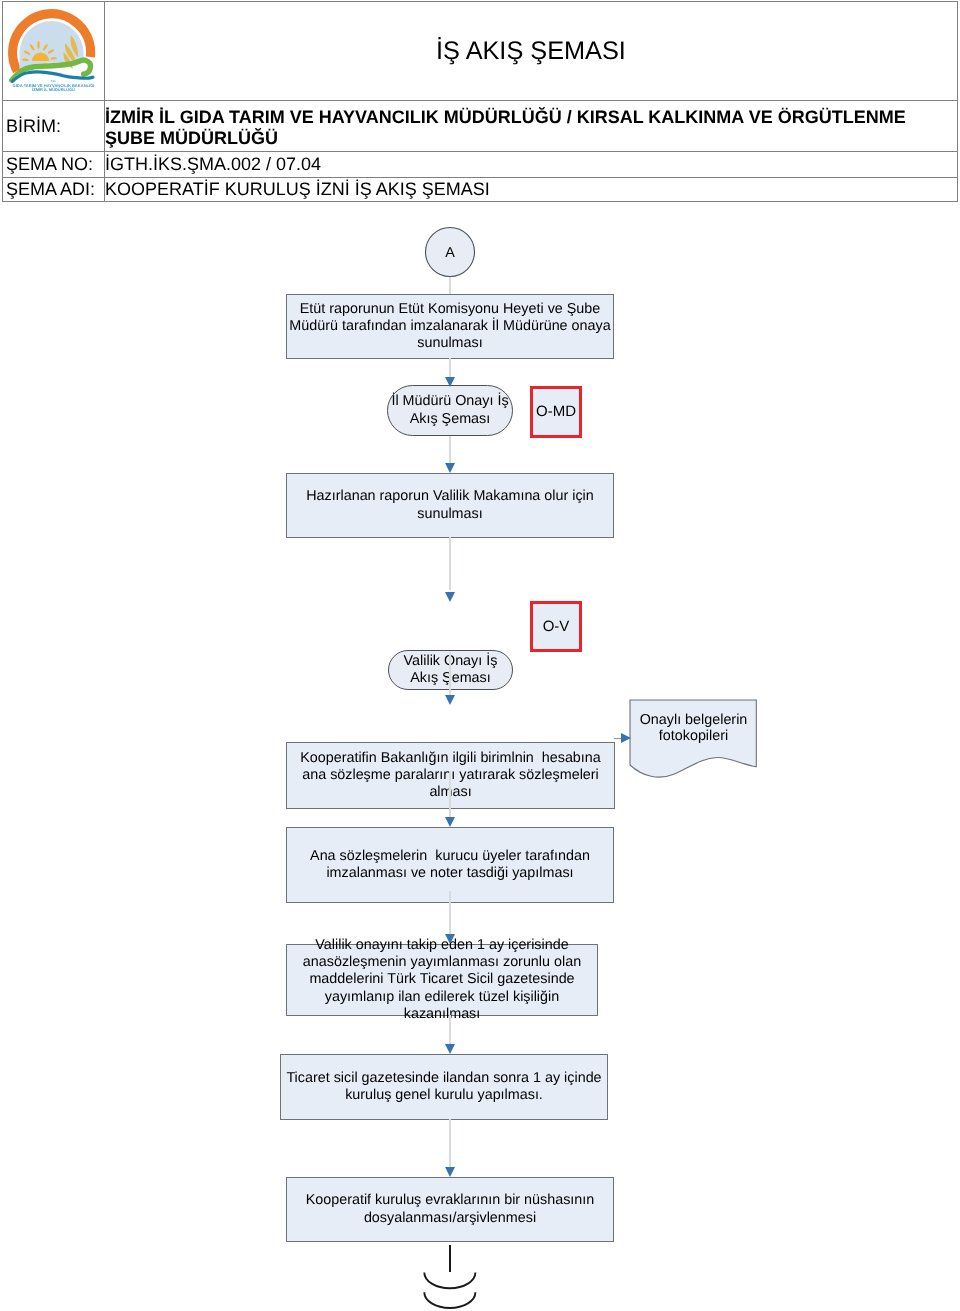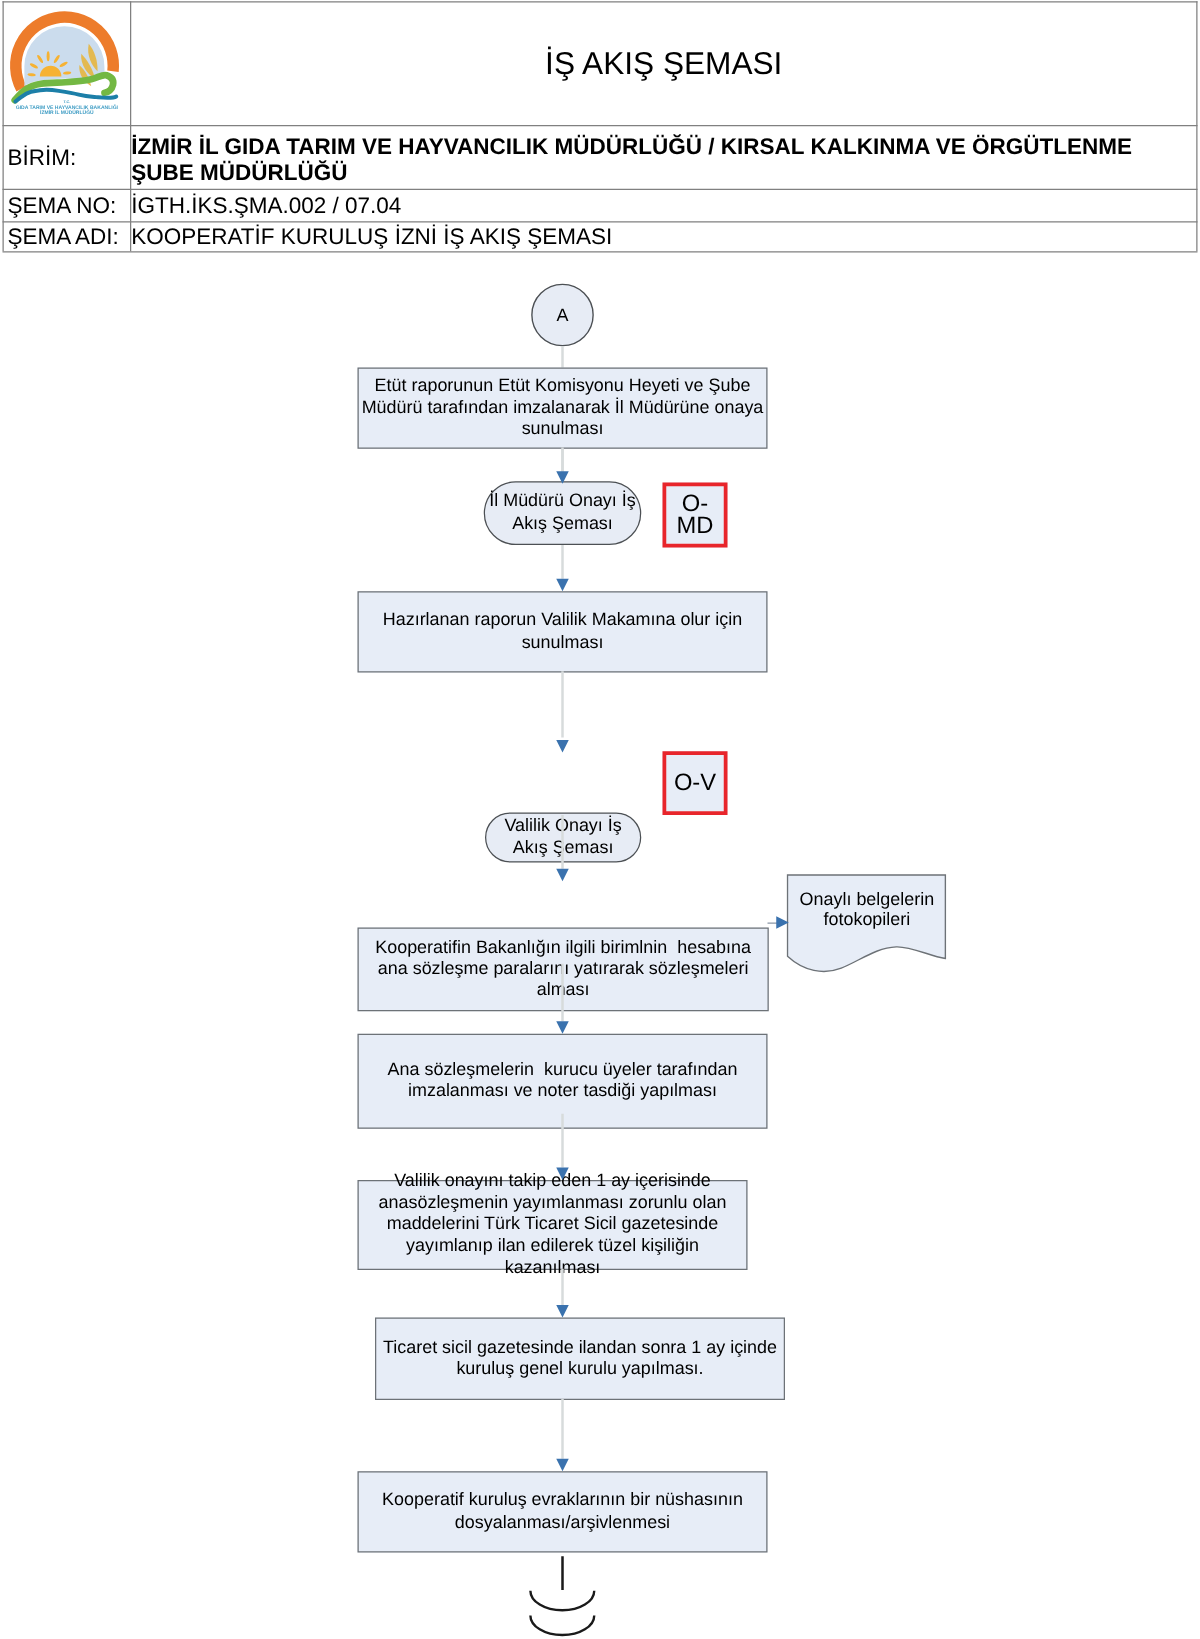--- a/index.html
+++ b/index.html
@@ -25,21 +25,21 @@
   
   .node{position:absolute;box-sizing:border-box;background:#e7edf7;border:1px solid #6d7277;
         display:flex;align-items:center;justify-content:center;text-align:center;
         font-size:14.35px;line-height:17.1px;color:#000;}
   .node.proc{}
   .node > span{display:block;white-space:pre-wrap;}
   .node span span{display:inline;}
   .node.term{border-radius:26px;border-color:#4c5054;background:#e7ecf5;}
   .node.term > span{white-space:nowrap;}
   .conn-label{position:absolute;text-align:center;font-size:14.35px;line-height:17.1px;color:#000;}
-  .node.redbox{border:3px solid #e8252b;background:#e7edf7;font-size:19px;}
+  .node.redbox{border:3px solid #e8252b;background:#e7edf7;font-size:15px;}
   .docshape{position:absolute;}
   .doclabel{position:absolute;text-align:center;font-size:14.35px;line-height:16.4px;color:#000;}
 
   .vline{position:absolute;width:2px;background:#d7dbdc;}
   .arrowhead{position:absolute;width:0;height:0;z-index:5;}
   .arrow-down{border-left:5.1px solid transparent;border-right:5.1px solid transparent;border-top:10px solid #3a72ae;}
   .arrow-right{border-top:5px solid transparent;border-bottom:5px solid transparent;border-left:10px solid #3a72ae;}
   .hline{position:absolute;height:1px;background:#8a96a6;}
   .endline{position:absolute;width:1.6px;background:#1a1a1a;}
 </style>
@@ -175,21 +175,21 @@
   </div>
   <div class="vline" style="left:449px;top:891px;height:43px;"></div>
   <div class="arrowhead arrow-down" style="left:444.9px;top:934px;"></div>
 
   <div class="node proc" style="left:286px;top:944px;width:312px;height:72px;">
     <span>Valilik onayını takip eden 1 ay içerisinde anasözleşmenin yayımlanması zorunlu olan maddelerini Türk Ticaret Sicil gazetesinde yayımlanıp ilan edilerek tüzel kişiliğin kazanılması</span>
   </div>
   <div class="vline" style="left:449px;top:1015px;height:29px;"></div>
   <div class="arrowhead arrow-down" style="left:444.9px;top:1044px;"></div>
 
-  <div class="node proc" style="left:300px;top:1054px;width:328px;height:66px;">
+  <div class="node proc" style="left:280px;top:1054px;width:328px;height:66px;">
     <span>Ticaret sicil gazetesinde ilandan sonra 1 ay içinde kuruluş genel kurulu yapılması.</span>
   </div>
   <div class="vline" style="left:449px;top:1119px;height:48px;"></div>
   <div class="arrowhead arrow-down" style="left:444.9px;top:1167px;"></div>
 
   <div class="node proc" style="left:286px;top:1177px;width:328px;height:65px;">
     <span>Kooperatif kuruluş evraklarının bir nüshasının dosyalanması/arşivlenmesi</span>
   </div>
 
   <div class="endline" style="left:449px;top:1244.6px;height:27px;"></div>

